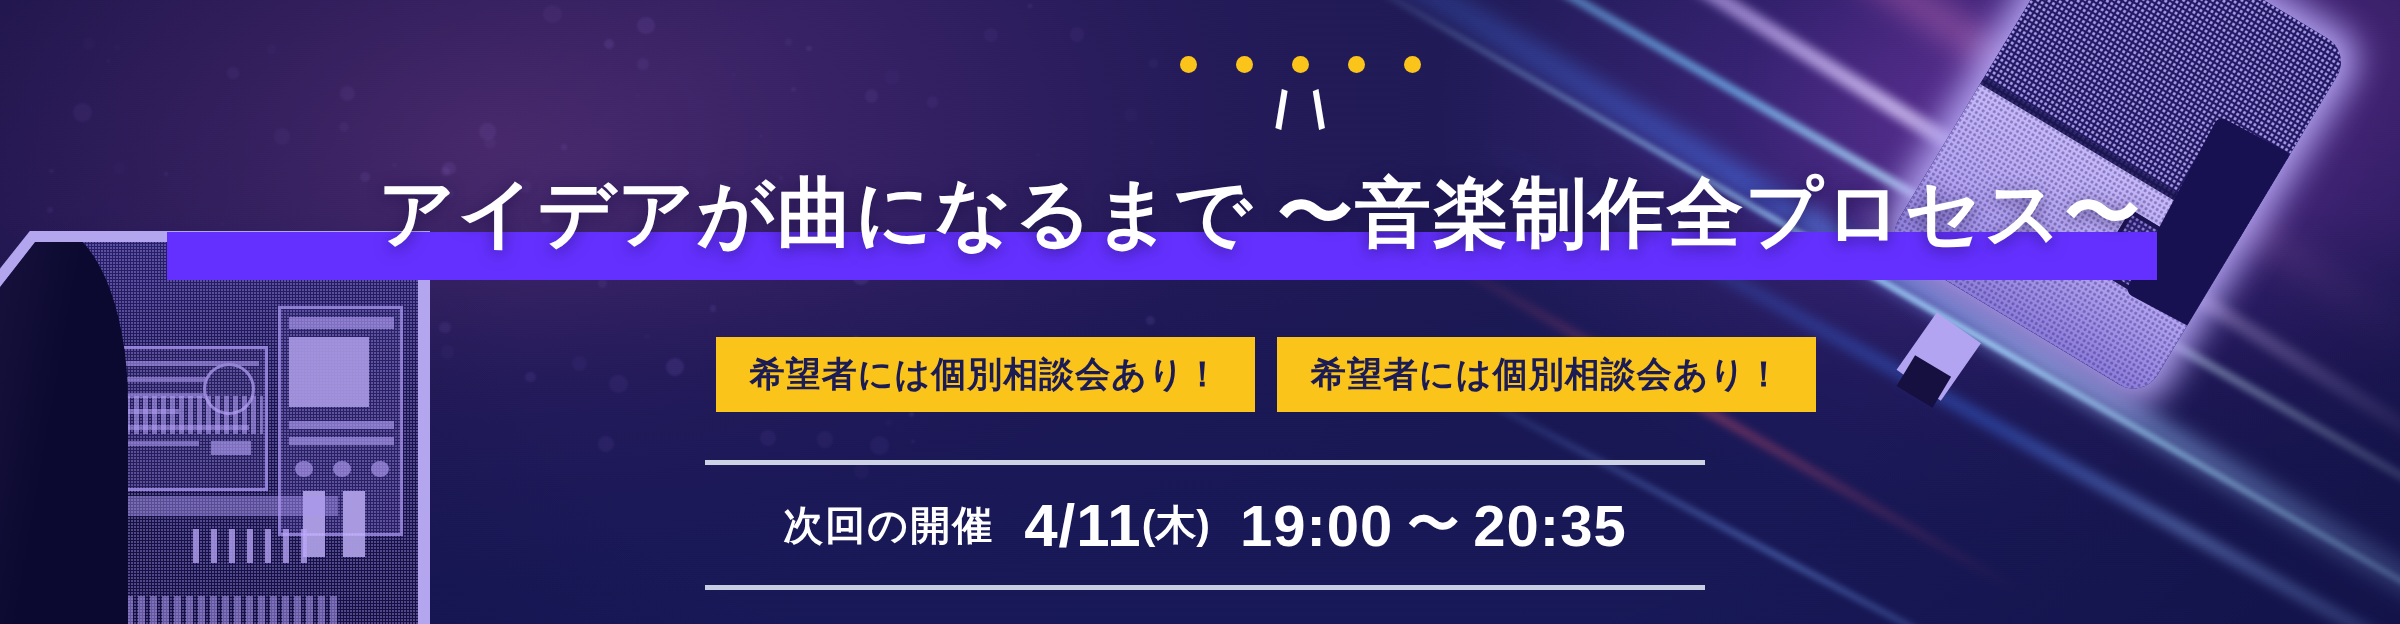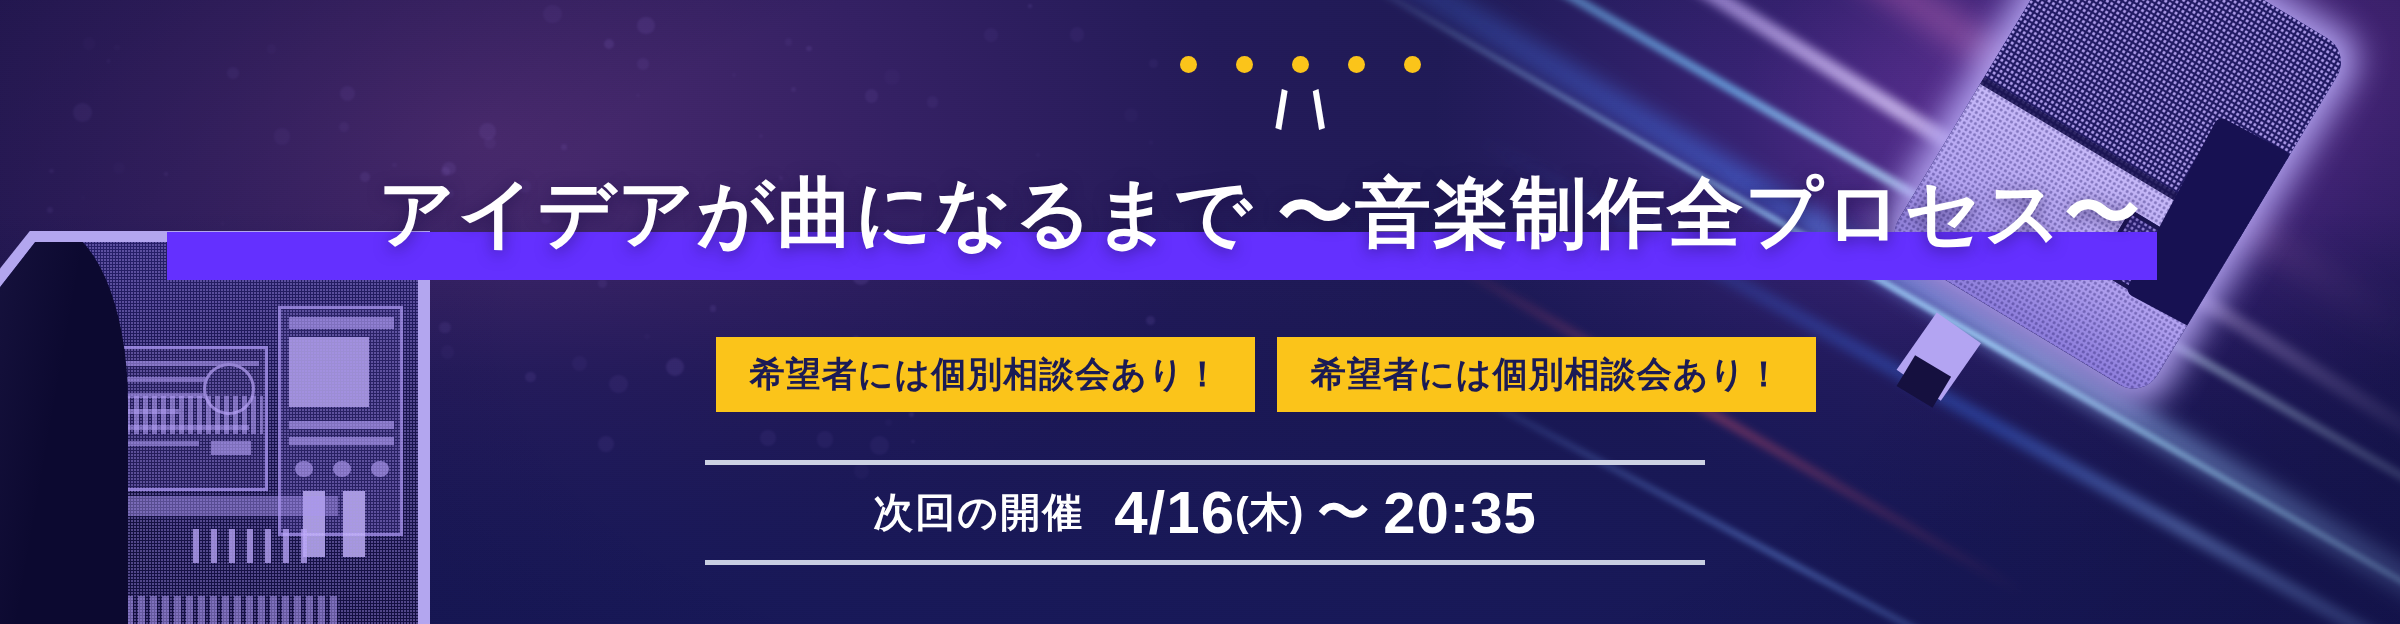--- a/index.html
+++ b/index.html
@@ -220,21 +220,21 @@
     padding:0 34px; white-space:nowrap;
   }
 
   
   .date-wrap{
     position:absolute; left:705px; top:460px; width:1000px;
   }
   .rule{ width:100%; height:5px; background:#cdd2e4; }
   .rule.bottom{ background:#c8cee2; }
   .date-row{
-    height:95px; display:flex; align-items:center; justify-content:center; gap:0;
+    height:120px; display:flex; align-items:center; justify-content:center; gap:0;
     color:#ffffff; white-space:nowrap;
   }
   .date-label{ font-size:40px; font-weight:700; letter-spacing:2px; margin-right:30px; }
   .date-main{ font-size:60px; font-weight:700; letter-spacing:1px; }
   .date-dow{ font-size:41px; font-weight:700; }
   .date-time{ font-size:58px; font-weight:700; letter-spacing:1px; margin-left:30px; }
   .date-tilde{ font-size:52px; font-weight:700; margin:0 14px; }
 </style>
 </head>
 <body>
@@ -419,22 +419,23 @@
 
     <div class="badges">
       <div class="badge">希望者には個別相談会あり！</div>
       <div class="badge">希望者には個別相談会あり！</div>
     </div>
 
     <div class="date-wrap">
       <div class="rule"></div>
       <div class="date-row">
         <span class="date-label">次回の開催</span>
-        <span class="date-main">4/16</span>
+        <span class="date-main">4/11</span>
         <span class="date-dow">(木)</span>
+        <span class="date-time">19:00</span>
         <span class="date-tilde">〜</span>
         <span class="date-time" style="margin-left:0">20:35</span>
       </div>
       <div class="rule bottom"></div>
     </div>
 
   </div>
 </div>
 
 </body></html>

